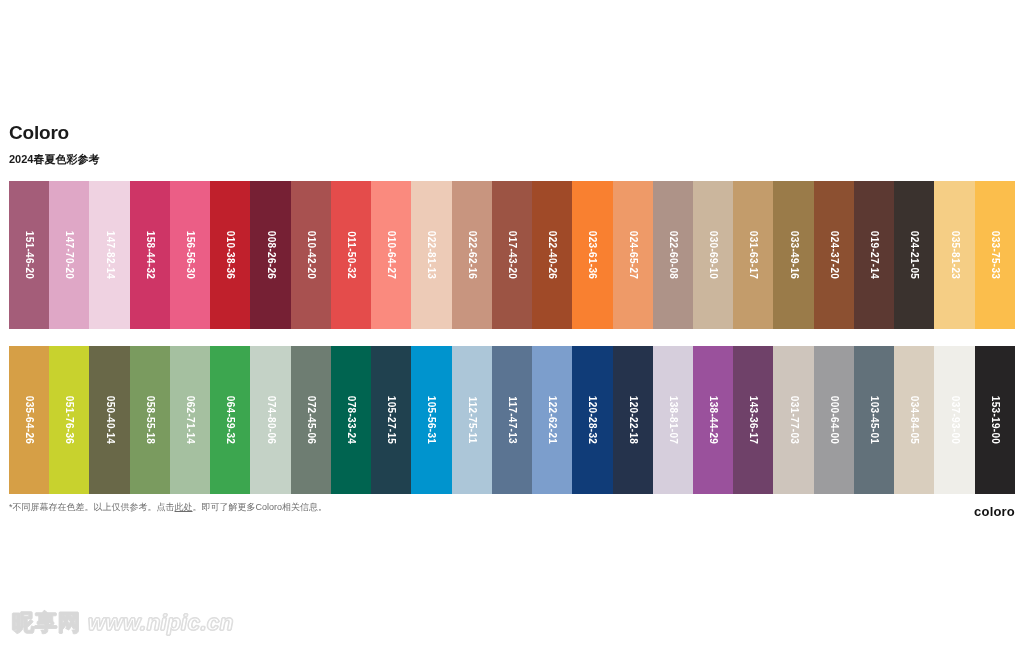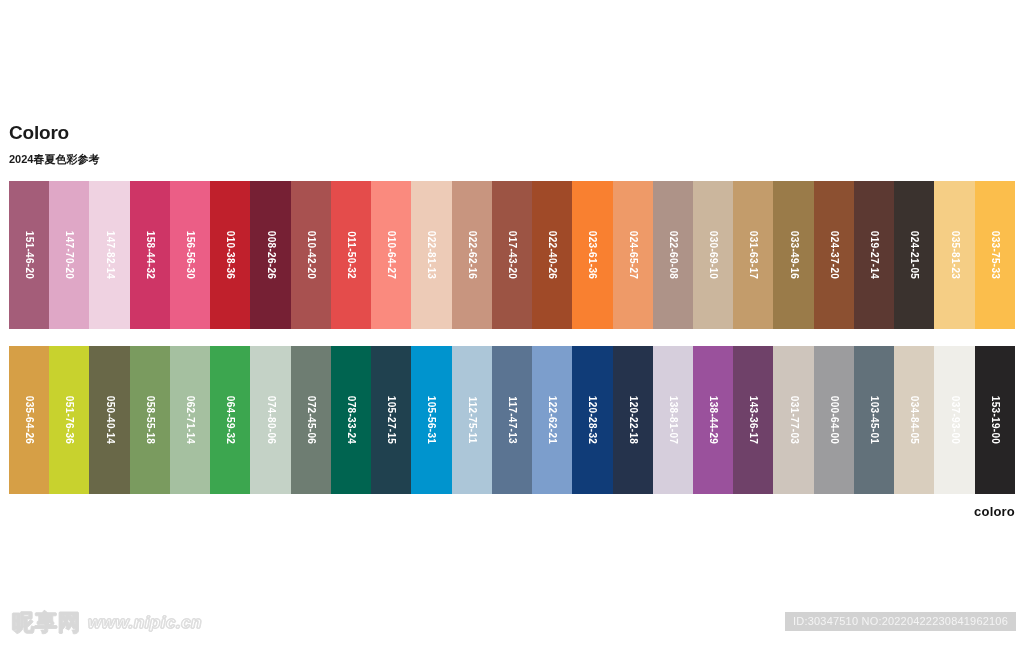--- a/index.html
+++ b/index.html
@@ -126,21 +126,21 @@
     font-size: 22px;
     font-weight: bold;
     color: #ffffff;
     -webkit-text-stroke: 1px #d8d8d8;
     text-shadow:
       -1px 0 #dcdcdc, 1px 0 #dcdcdc,
       0 -1px #dcdcdc, 0 1px #dcdcdc;
     letter-spacing: 1px;
   }
   #watermark .wm-url {
-    font-size: 17px;
+    font-size: 22px;
     font-style: italic;
     font-weight: bold;
     color: #ffffff;
     -webkit-text-stroke: 1px #dddddd;
     text-shadow:
       -1px 0 #e0e0e0, 1px 0 #e0e0e0,
       0 -1px #e0e0e0, 0 1px #e0e0e0;
     letter-spacing: 0.5px;
   }
   #id-badge {
@@ -315,25 +315,25 @@
           <span class="swatch-label lbl-light">034-84-05</span>
         </div>
         <div class="swatch" style="background: rgb(239, 238, 233);">
           <span class="swatch-label lbl-light">037-93-00</span>
         </div>
         <div class="swatch" style="background: rgb(38, 36, 37);">
           <span class="swatch-label lbl-dark">153-19-00</span>
         </div>
       </div>
 
+    <div id="footnote"><span>*不同屏幕存在色差。以上仅供参考。点击</span><span class="link">此处</span><span>。即可了解更多Coloro相关信息。</span></div>
 
     <div id="footer-logo">coloro</div>
   </div>
 
   <div id="bottom-strip">
     <div id="watermark">
       <span class="wm-cn">昵享网</span>
       <span class="wm-url">www.nipic.cn</span>
     </div>
-    <div id="id-badge">ID:30347510 NO:20220422230841962106</div>
   </div>
 
 </div>
 
 </body></html>

